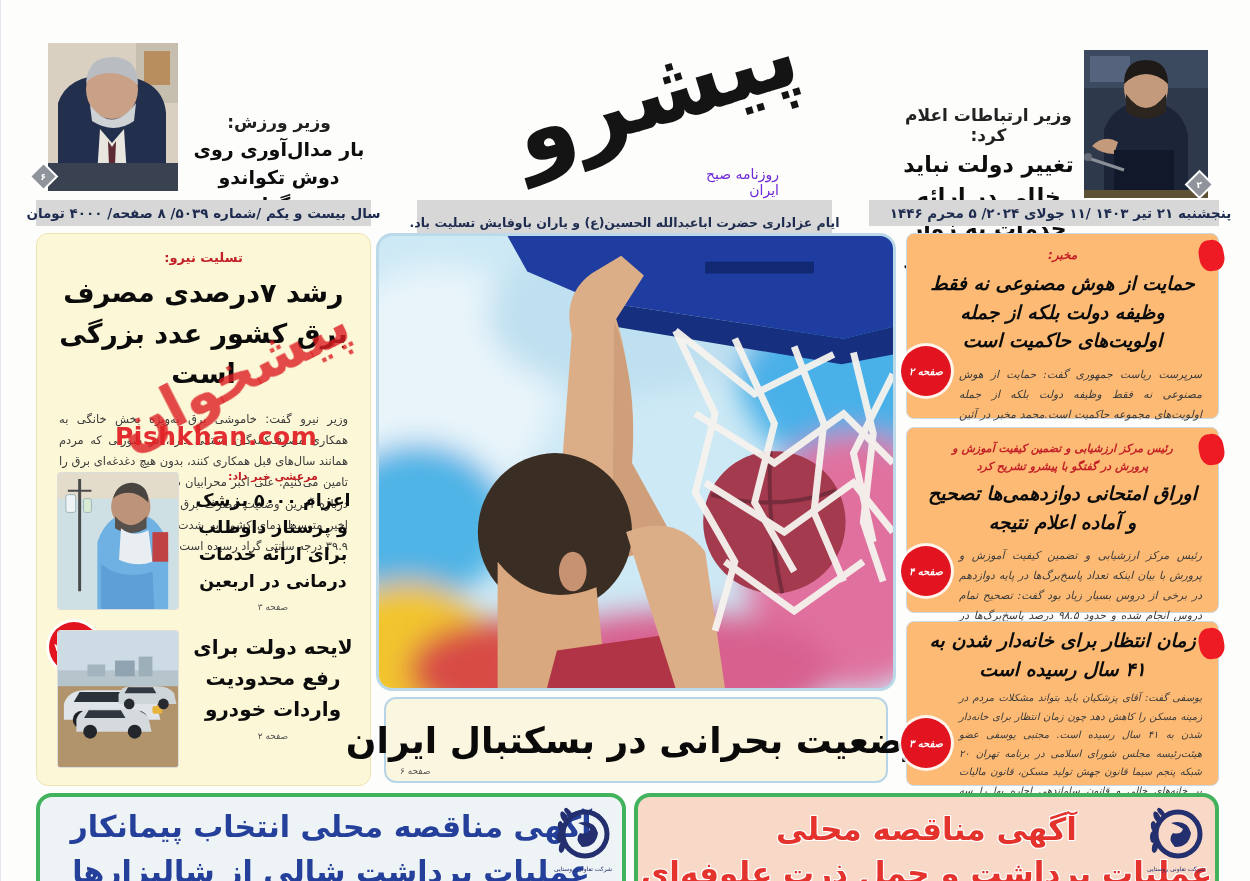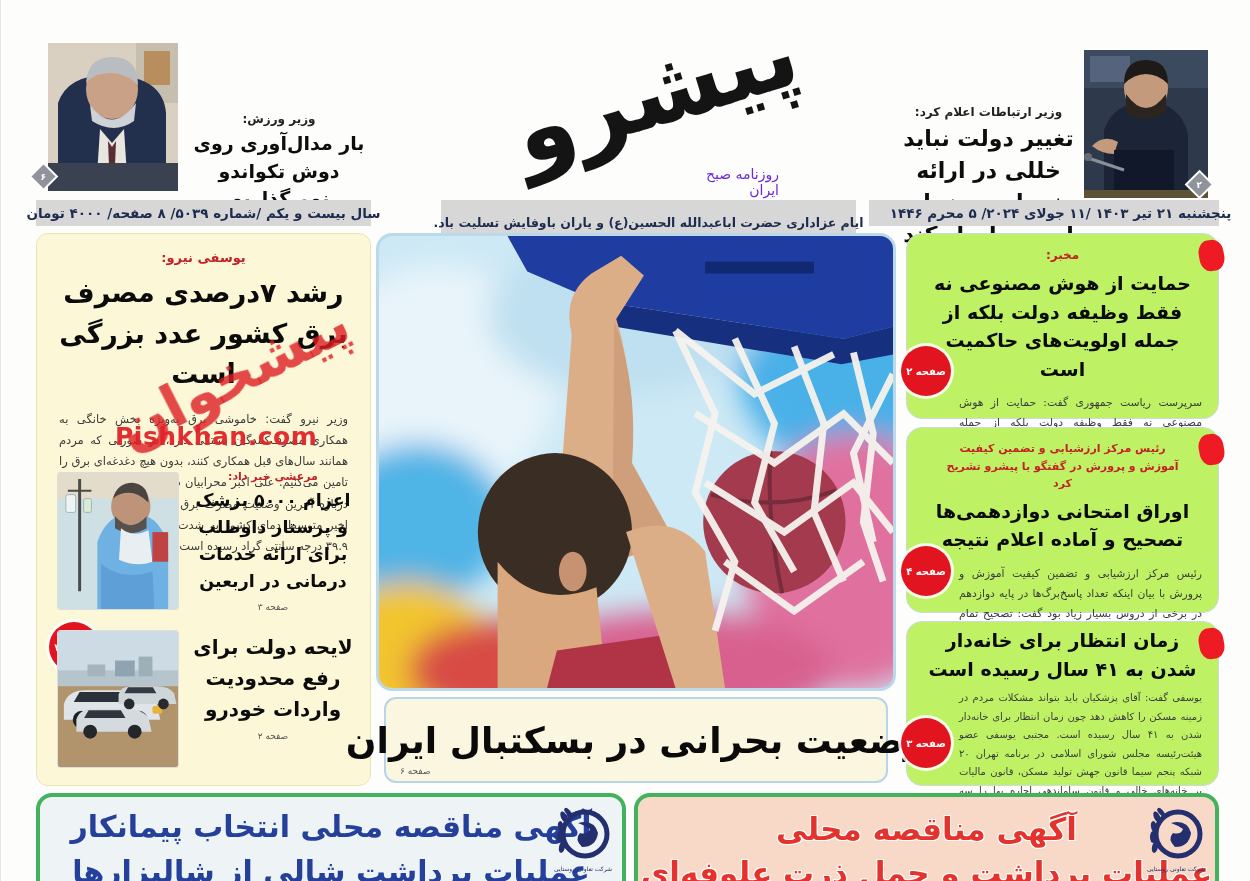--- a/index.html
+++ b/index.html
@@ -15,21 +15,21 @@
   
   .photo { overflow:hidden; background:#ccc; }
   .photo svg { display:block; width:100%; height:100%; }
   .diamond {
     width:17px; height:17px; background:#8f939c; transform:rotate(45deg);
     display:flex; align-items:center; justify-content:center;
     box-shadow:0 0 0 2px #fff;
   }
   .diamond span { transform:rotate(-45deg); color:#fff; font-size:9px; font-weight:bold; }
   .hdr-txt { text-align:center; color:#111; }
-  .hdr-kicker { font-size:12px; font-weight:bold; color:#222; margin-bottom:4px; }
+  .hdr-kicker { font-size:17px; font-weight:bold; color:#222; margin-bottom:4px; }
   .hdr-head { font-weight:bold; color:#0d0d0d; line-height:1.45; }
   .logo-fa {
     font-size:96px; font-weight:bold; color:#141414;
     transform:rotate(-17deg); letter-spacing:-4px; white-space:nowrap;
   }
   .logo-tag { font-size:14px; color:#6d28d9; }
   .bar {
     background:#d7d7d7; color:#1d2b4e; font-weight:bold; font-size:13.5px;
     display:flex; align-items:center; justify-content:center; white-space:nowrap;
   }
@@ -68,21 +68,21 @@
   }
   .main-photo svg { display:block; width:100%; height:100%; }
   .main-band {
     background:#fbf6df; border:2px solid #b7d5e8; border-radius:12px;
     display:flex; align-items:center; justify-content:center;
   }
   .main-head { font-size:36px; font-weight:bold; color:#0a0a0a; white-space:nowrap; }
   .main-ref { position:absolute; right:auto; left:14px; bottom:5px; font-size:9px; color:#555; }
 
   
-  .nbox { background:#bef264; border:1.5px solid #ccd9e3; border-radius:16px; }
+  .nbox { background:#fdba74; border:1.5px solid #ccd9e3; border-radius:8px;font-style:italic; }
   .nbox .blob {
     position:absolute; left:auto; right:-6px; top:6px; width:25px; height:31px;
     background:#ee1b24; border-radius:42%; transform:rotate(-10deg);
   }
   .nbox .k { font-size:12px; margin-top:12px; padding:0 36px; line-height:1.6; }
   .nbox .h { font-size:19px; font-weight:bold; color:#0b0b0b; text-align:center; line-height:1.5; padding:4px 20px 0 20px; }
   .nbox .b { font-size:10.8px; padding:10px 16px 0 52px; }
   .nbox .circle-badge { position:absolute; left:-6px; width:50px; height:50px; }
 
   
@@ -151,26 +151,26 @@
       <path d="M4 108 L40 120" stroke="#8a8f98" stroke-width="3"></path>
       <circle cx="4" cy="107" r="4" fill="#666c76"></circle>
       <rect x="0" y="140" width="124" height="8" fill="#5d5136"></rect>
     </svg>
   </div>
   <div class="abs diamond" style="left:1190px;top:176px;">
       <span>۲</span>
     </div>
 
   <div class="abs bar" style="left:35px;top:200px;width:335px;height:26px;">سال بیست و یکم /شماره ۵۰۳۹/ ۸ صفحه/ ۴۰۰۰ تومان</div>
-  <div class="abs bar" style="left:440px;top:200px;width:415px;height:44px;font-size:12.5px;">ایام عزاداری حضرت اباعبدالله الحسین(ع) و یاران باوفایش تسلیت باد.</div>
+  <div class="abs bar" style="left:416px;top:200px;width:415px;height:44px;font-size:12.5px;">ایام عزاداری حضرت اباعبدالله الحسین(ع) و یاران باوفایش تسلیت باد.</div>
   <div class="abs bar" style="left:868px;top:200px;width:350px;height:26px;padding-left:33px;">پنجشنبه ۲۱ تیر ۱۴۰۳ /۱۱ جولای ۲۰۲۴/ ۵ محرم ۱۴۴۶</div>
 
   <div class="abs ycol" style="left:35px;top:233px;width:335px;height:553px;">
 
-    <div class="kicker-red" style="font-size:13px;margin-top:16px;">یوسفی نیرو:</div>
+    <div class="kicker-red" style="font-size:13px;margin-top:16px;">تسلیت نیرو:</div>
     <div class="lead-head" style="margin:8px 18px 0 18px;">رشد ۷درصدی مصرف برق کشور عدد بزرگی است</div>
     <div class="body-txt" style="margin:14px 22px 0 22px;">وزیر نیرو گفت: خاموشی برق به‌ویژه بخش خانگی به همکاری مصرف‌کنندگان بستگی دارد، در صورتی که مردم همانند سال‌های قبل همکاری کنند، بدون هیچ دغدغه‌ای برق را تامین می‌کنیم. علی اکبر محرابیان در گفت و گوی تلویزیونی درباره آخرین وضعیت مصرف برق کشور گفت: در روزهای اخیر متوسط دمای کشور به شدت افزایش یافته و به رقم ۳۹.۹ درجه سانتی گراد رسیده است که ...</div>
 
     <div class="abs circle-badge" style="left:12px;top:388px;width:50px;height:50px;">صفحه ۷</div>
 
     <div class="abs wm-fa" style="left:70px;top:108px;">پیشخوان</div>
     <div class="abs wm-en" style="left:78px;top:188px;">Pishkhan.com</div>
 
     <div class="abs s-photo" style="left:20px;top:238px;width:122px;height:138px;">
       <svg viewBox="0 0 122 138" preserveAspectRatio="none">

